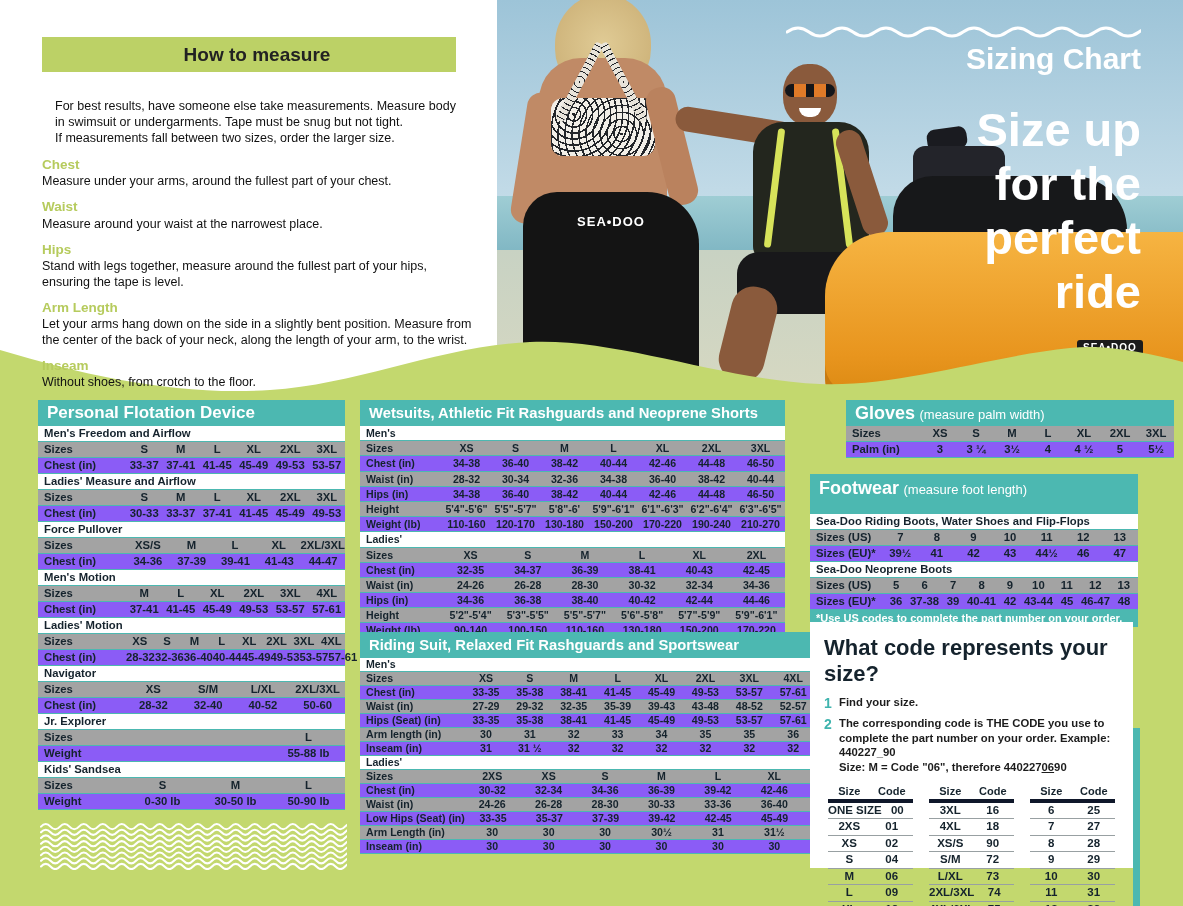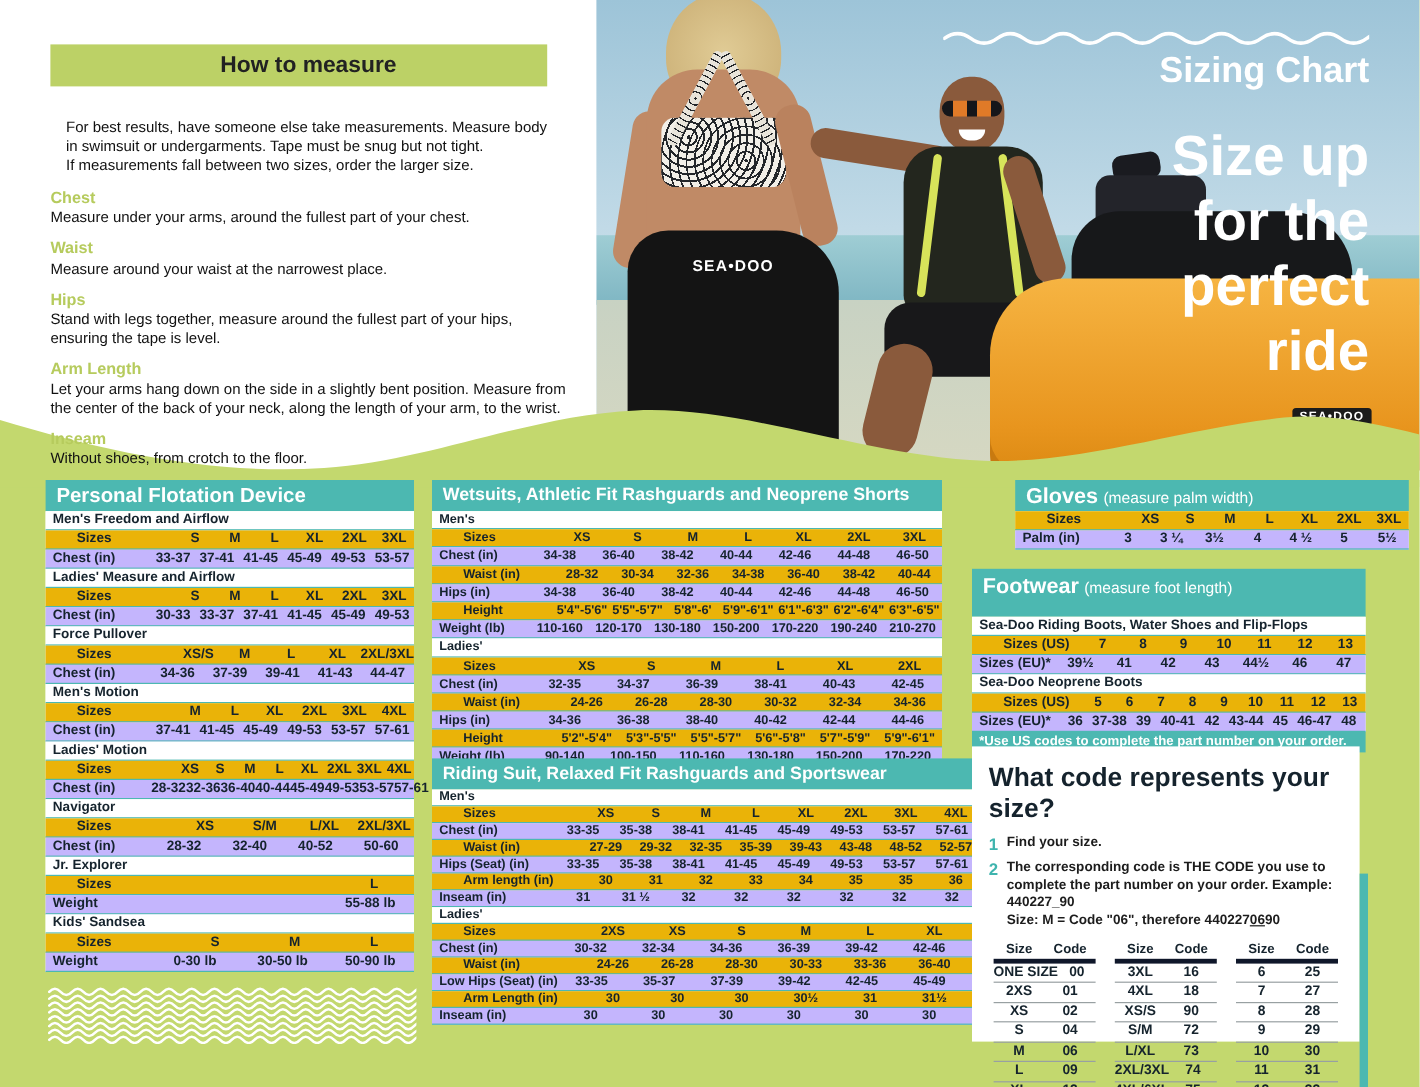--- a/index.html
+++ b/index.html
@@ -58,22 +58,22 @@
   .teal-strip{position:absolute;left:1133px;top:728px;width:7px;height:178px;background:#4CB8B1;}
 
   
   .tblwrap{position:absolute;}
   .tbl-title{height:26px;line-height:26px;background:#4CB8B1;color:#fff;font-weight:bold;padding-left:9px;white-space:nowrap;}
   .tbl-title .big{font-size:18px;}
   .tbl-title .note{font-size:13px;font-weight:normal;}
   .tbl-body{background:#fff;}
   .t-sub{background:#fff;font-weight:bold;padding-left:6px;border-bottom:1px solid #4CB8B1;box-sizing:border-box;white-space:nowrap;}
   .t-row{display:flex;border-bottom:1px solid #4CB8B1;font-weight:bold;box-sizing:border-box;}
-  .t-row.dark{background:#eab308;padding-left:20px;}
-  .t-row.light{background:#c4b5fd;}
+  .t-row.dark{background:#a3a3a3;}
+  .t-row.light{background:#8b5cf6;}
   .t-label{padding-left:6px;flex:0 0 var(--lw);white-space:nowrap;}
   .t-cell{flex:1;text-align:center;white-space:nowrap;}
   .t-sub,.t-row{height:var(--rh);line-height:calc(var(--rh) - 1px);font-size:var(--fs);}
   .t-foot{background:#4CB8B1;color:#fff;font-weight:bold;font-size:11px;height:17px;line-height:17px;padding-left:6px;white-space:nowrap;}
 
   
   .codebox{position:absolute;left:810px;top:622px;width:323px;height:246px;background:#fff;box-sizing:border-box;padding:13px 14px;}
   .cb-title{font-size:22px;font-weight:bold;margin-bottom:8px;}
   .cb-step{display:flex;margin-bottom:5px;}
   .cb-num{color:#3FB4AE;font-weight:bold;font-size:14px;width:15px;flex:0 0 15px;}

